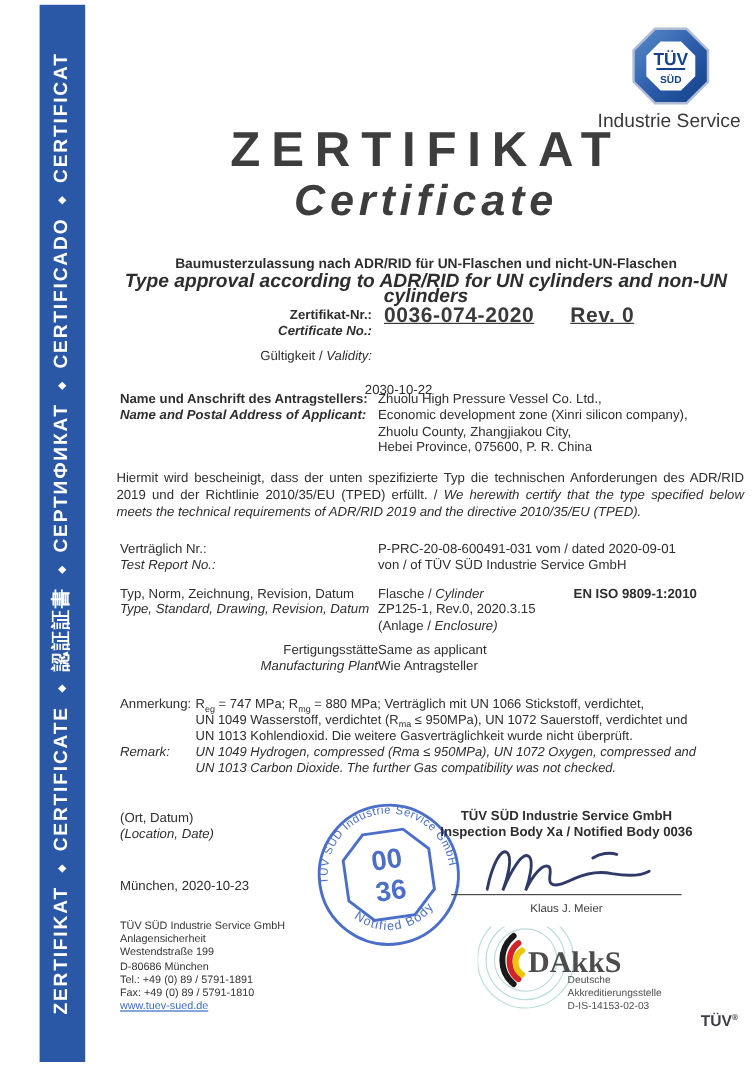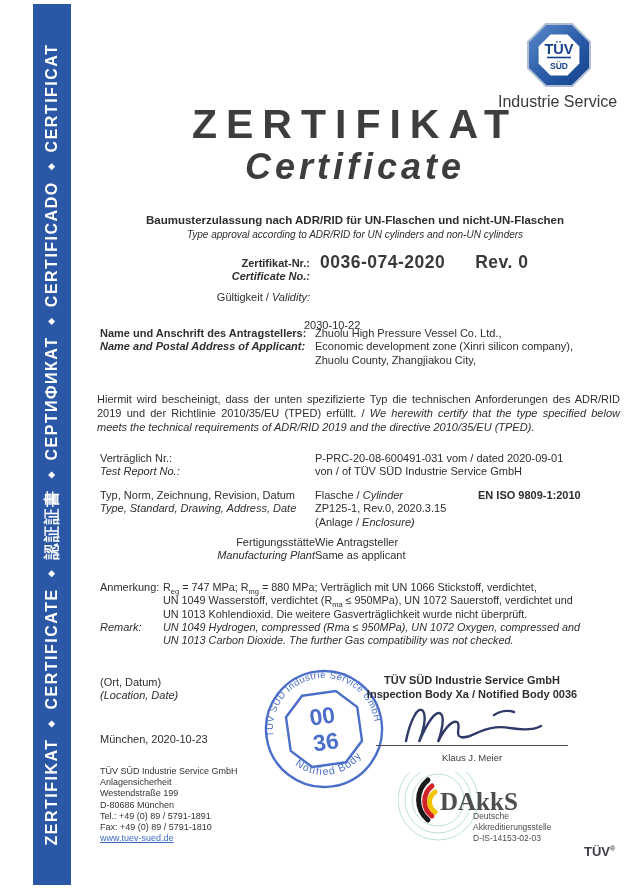--- a/index.html
+++ b/index.html
@@ -20,25 +20,25 @@
     color:#ffffff;font-weight:bold;font-size:16px;letter-spacing:1.5px;
   }
   .band-text .dia{font-size:9px;margin:0 11px;letter-spacing:0;}
   
   .logo-caption{left:498px;top:95px;width:124px;text-align:left;font-size:16px;color:#3a3a3a;}
   
   .title-wrap{left:90px;top:0;width:530px;text-align:center;}
   .title-de{position:absolute;left:0;top:118px;width:530px;font-size:41px;font-weight:bold;letter-spacing:9px;color:#3d3d3d;}
   .title-en{position:absolute;left:0;top:160px;width:530px;font-size:36px;font-weight:bold;font-style:italic;letter-spacing:4px;color:#3d3d3d;}
   .sub-de{position:absolute;left:0;top:214px;width:530px;font-size:11.5px;font-weight:bold;}
-  .sub-en{position:absolute;left:0;top:228px;width:530px;font-size:10px;font-weight:normal;font-style:italic;}
+  .sub-en{position:absolute;left:0;top:228px;width:530px;font-size:16px;font-weight:bold;font-style:italic;}
   
   .certno-label{left:90px;top:257px;width:220px;text-align:right;font-weight:bold;line-height:12.8px;}
   .certno-label .it{font-style:italic;}
-  .certno-value{left:320px;top:256px;font-size:17.5px;font-weight:bold;color:#3a3a3a;letter-spacing:.5px;}
+  .certno-value{left:320px;top:256px;font-size:17.5px;font-weight:bold;color:#3a3a3a;letter-spacing:.5px;text-decoration:underline;}
   .certno-value .rev{margin-left:30px;}
   .validity-label{left:90px;top:291px;width:220px;text-align:right;}
   .validity-value{left:304px;top:291px;margin-top:28px;}
   .it{font-style:italic;}
   
   .lbl{left:100px;width:215px;}
   .val{left:315px;width:300px;}
   .row-applicant-lbl{top:327px;font-weight:bold;}
   .row-applicant-val{top:327px;}
   .statement{left:97px;top:392px;width:523px;text-align:justify;line-height:14px;}
@@ -126,53 +126,54 @@
 <div class="abs validity-value">2030-10-22</div>
 
 <div class="abs lbl row-applicant-lbl">
   <div>Name und Anschrift des Antragstellers:</div>
   <div class="it">Name and Postal Address of Applicant:</div>
 </div>
 <div class="abs val row-applicant-val">
   <div>Zhuolu High Pressure Vessel Co. Ltd.,</div>
   <div>Economic development zone (Xinri silicon company),</div>
   <div>Zhuolu County, Zhangjiakou City,</div>
+  <div>Hebei Province, 075600, P. R. China</div>
 </div>
 
 <div class="abs statement">
   <span>Hiermit wird bescheinigt, dass der unten spezifizierte Typ die technischen Anforderungen des ADR/RID 2019 und der Richtlinie 2010/35/EU (TPED) erfüllt. / </span><span class="it">We herewith certify that the type specified below meets the technical requirements of ADR/RID 2019 and the directive 2010/35/EU (TPED).</span>
 </div>
 
 <div class="abs lbl row-report-lbl">
   <div>Verträglich Nr.:</div>
   <div class="it">Test Report No.:</div>
 </div>
 <div class="abs val row-report-val">
   <div>P-PRC-20-08-600491-031 vom / dated 2020-09-01</div>
   <div>von / of TÜV SÜD Industrie Service GmbH</div>
 </div>
 
 <div class="abs lbl row-type-lbl">
   <div>Typ, Norm, Zeichnung, Revision, Datum</div>
-  <div class="it">Type, Standard, Drawing, Address, Date</div>
+  <div class="it">Type, Standard, Drawing, Revision, Datum</div>
 </div>
 <div class="abs val row-type-val" style="width:160px;">
   <div><span>Flasche / </span><span class="it">Cylinder</span></div>
   <div>ZP125-1, Rev.0, 2020.3.15</div>
   <div><span>(Anlage / </span><span class="it">Enclosure)</span></div>
 </div>
 <div class="abs row-type-std">EN ISO 9809-1:2010</div>
 
 <div class="abs lbl row-plant-lbl">
   <div>Fertigungsstätte</div>
   <div class="it">Manufacturing Plant</div>
 </div>
 <div class="abs val row-plant-val">
+  <div>Same as applicant</div>
   <div>Wie Antragsteller</div>
-  <div>Same as applicant</div>
 </div>
 
 <div class="abs remark-lbl1">Anmerkung:</div>
 <div class="abs remark-txt1">
   <div>R<sub>eg</sub> = 747 MPa; R<sub>mg</sub> = 880 MPa; Verträglich mit UN 1066 Stickstoff, verdichtet,</div>
   <div>UN 1049 Wasserstoff, verdichtet (R<sub>ma</sub> ≤ 950MPa), UN 1072 Sauerstoff, verdichtet und</div>
   <div>UN 1013 Kohlendioxid. Die weitere Gasverträglichkeit wurde nicht überprüft.</div>
 </div>
 <div class="abs remark-lbl2">Remark:</div>
 <div class="abs remark-txt2">

